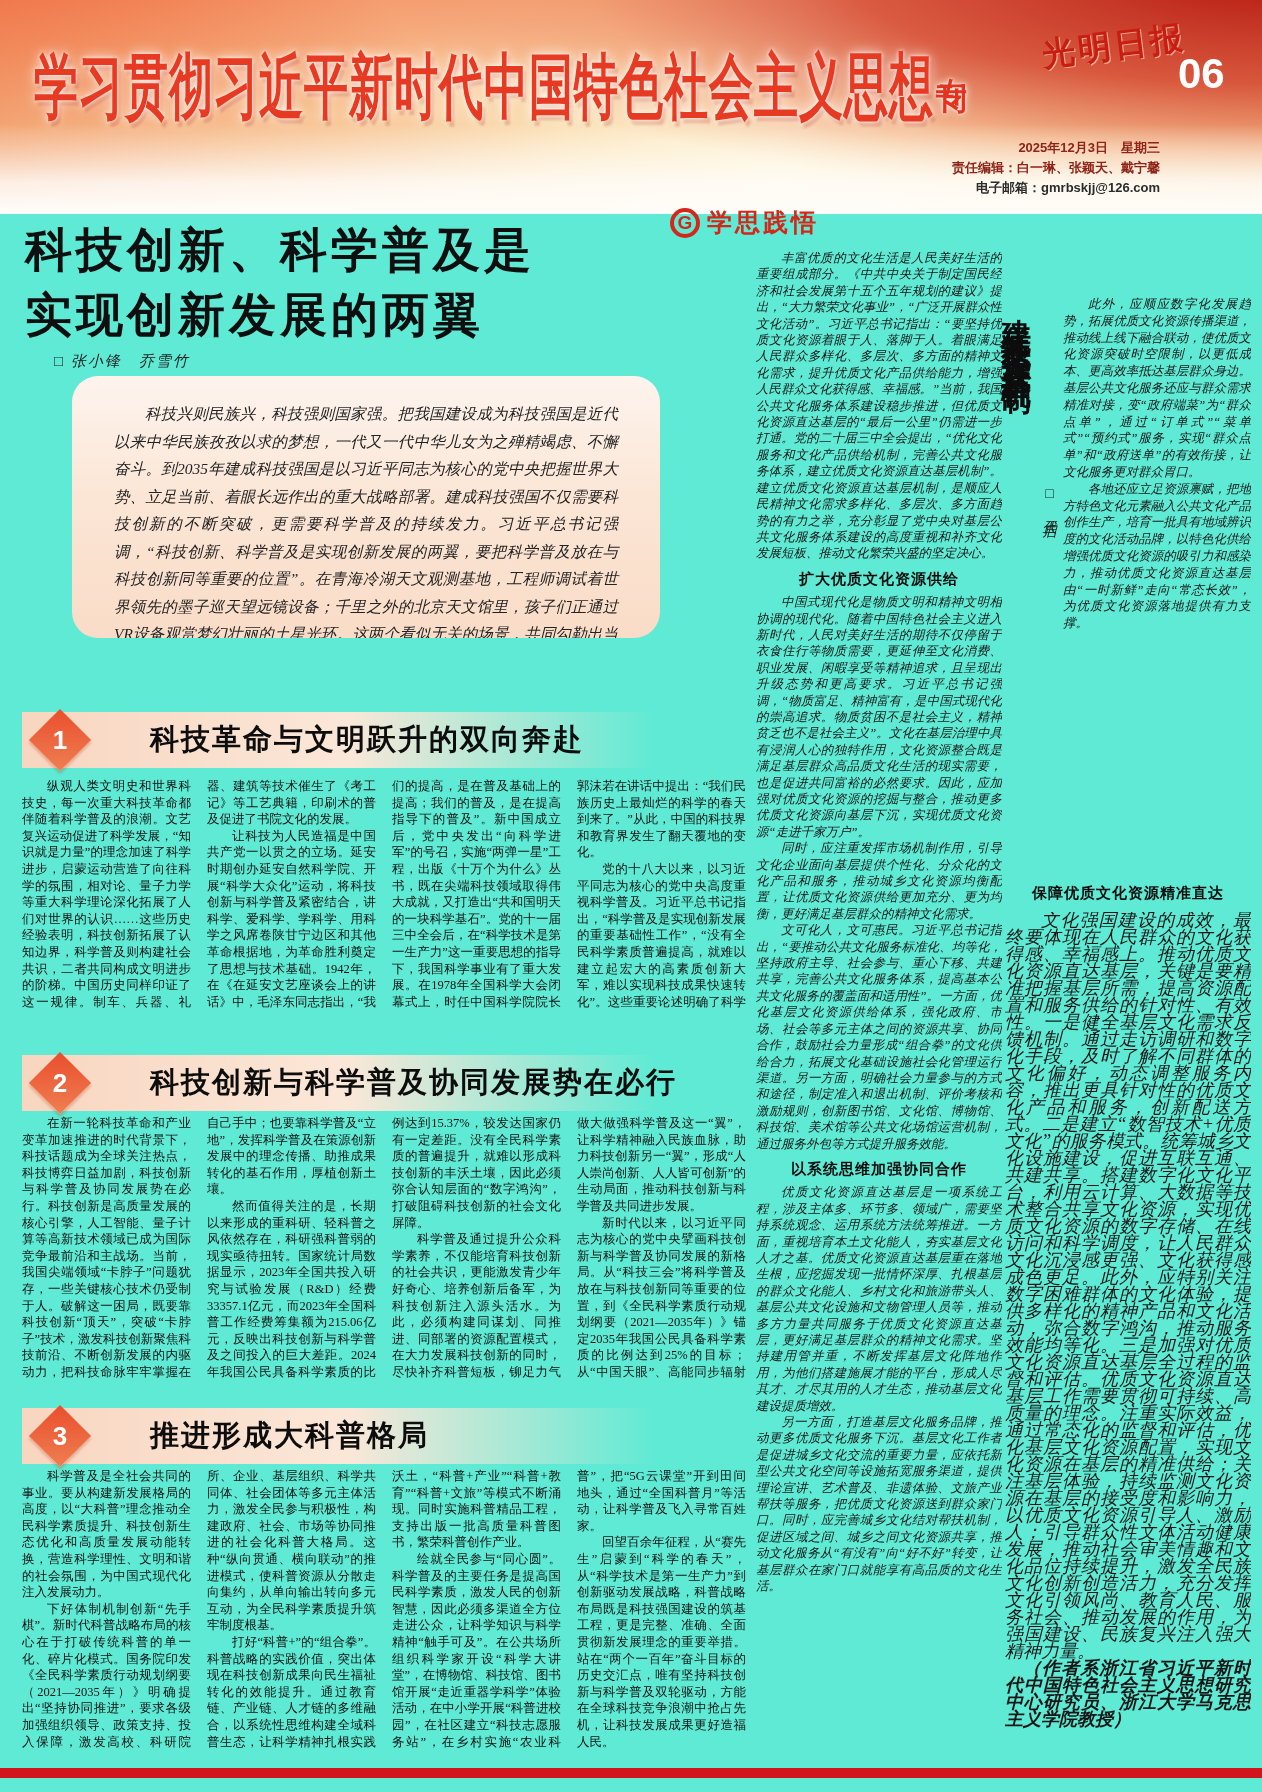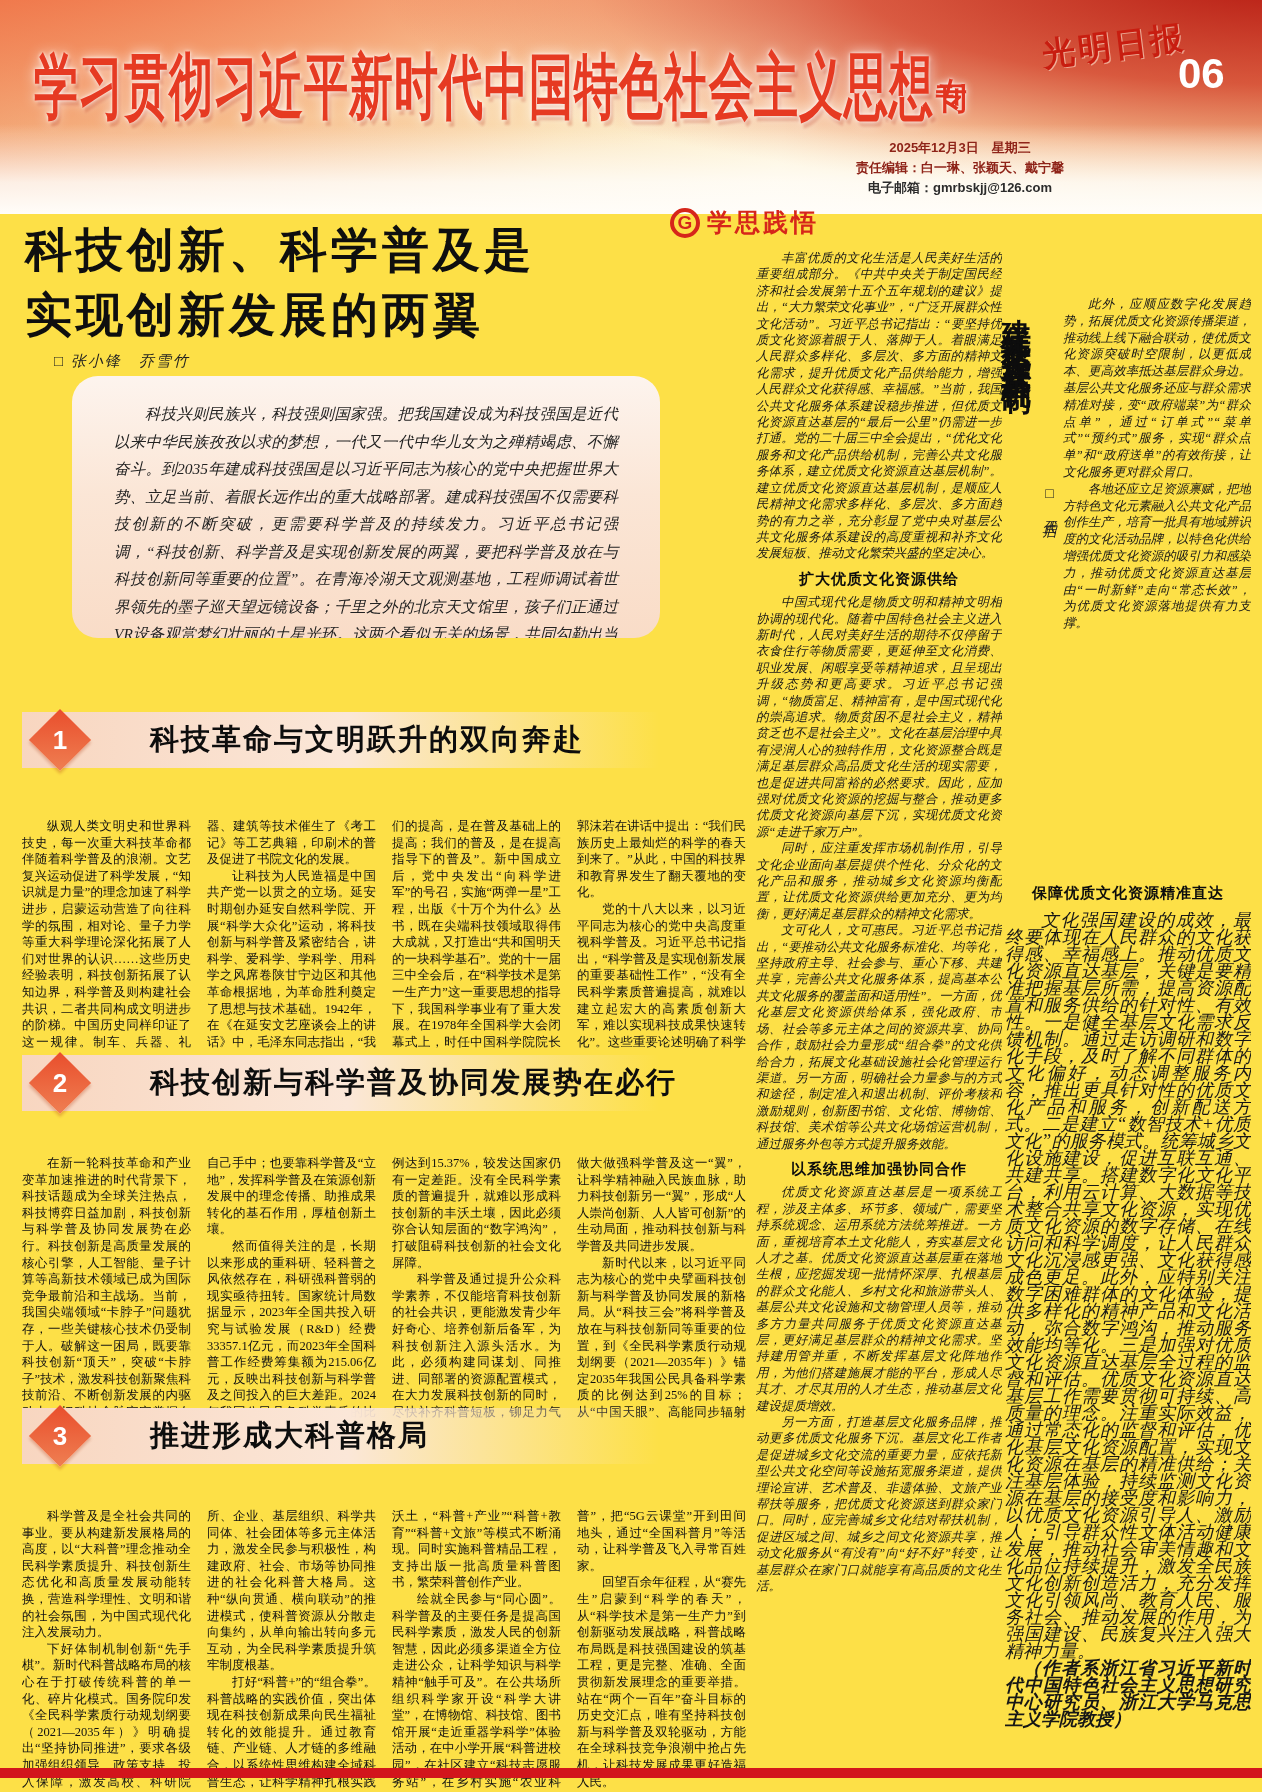--- a/index.html
+++ b/index.html
@@ -1,17 +1,17 @@
 <!DOCTYPE html>
 <html><head>
 <meta charset="utf-8">
 <style>
   html,body{margin:0;padding:0;}
   body{background:#e8e8e8;}
-  .page{position:relative;width:1262px;height:1792px;background:#fde047;overflow:hidden;
+  .page{position:relative;width:1262px;height:1792px;background:#5eead4;overflow:hidden;
         font-family:"Liberation Serif","DejaVu Serif",serif;color:#1a1a1a;}
 
   
   .banner{position:absolute;left:0;top:0;width:1262px;height:214px;
     background:
       radial-gradient(90% 130% at 102% -10%, rgba(178,16,10,.95) 0%, rgba(206,44,24,.75) 38%, rgba(232,96,56,.35) 62%, rgba(240,150,90,0) 80%),
       radial-gradient(130% 160% at -6% -30%, rgba(238,94,52,.9) 0%, rgba(243,132,84,.55) 38%, rgba(250,196,140,.28) 58%, rgba(252,220,170,0) 75%),
       linear-gradient(97deg,#f09a6c 0%,#f6c093 22%,#fbe5bd 45%,#fdf2d2 62%,#f9e2b4 82%,#f6d8a6 100%);}
   .banner::after{content:"";position:absolute;left:0;bottom:0;width:100%;height:90px;
       background:linear-gradient(180deg,rgba(255,253,249,0) 0%,rgba(255,253,249,.85) 65%,#fffdf9 100%);}
@@ -22,21 +22,21 @@
       text-shadow:0 0 3px #fff,0 0 10px rgba(255,255,255,.9),3px 3px 2px rgba(176,34,12,.28);z-index:3;}
   .supplement{position:absolute;left:930px;top:52px;height:120px;
       writing-mode:vertical-rl;font-family:"Liberation Sans","DejaVu Sans",sans-serif;
       font-size:31px;font-weight:bold;color:#e2341f;letter-spacing:6px;
       text-shadow:0 0 3px #fff,0 0 8px rgba(255,255,255,.8);z-index:3;}
   .brand{position:absolute;left:1042px;top:24px;font-size:33px;font-weight:bold;color:#c81d10;
       transform:rotate(-7deg);letter-spacing:3px;z-index:4;white-space:nowrap;
       text-shadow:1px 1px 0 rgba(255,230,210,.6);}
   .pagenum{position:absolute;left:1178px;top:50px;font-family:"Liberation Sans","DejaVu Sans",sans-serif;
       font-size:42px;font-weight:bold;color:#fff;z-index:4;}
-  .dateblock{position:absolute;left:760px;top:138px;width:400px;text-align:center;z-index:5;
+  .dateblock{position:absolute;left:760px;top:138px;width:400px;text-align:right;z-index:5;
       font-family:"Liberation Sans","DejaVu Sans",sans-serif;font-size:13px;font-weight:bold;line-height:20px;}
   .dateblock .d1,.dateblock .d2{color:#8e2318;}
   .dateblock .d3{color:#2b2b2b;}
 
   
   .main-title{position:absolute;left:25px;top:218px;margin:0;width:660px;
       font-size:47px;line-height:65px;font-weight:900;color:#0f0f0f;letter-spacing:4px;}
   .byline{position:absolute;left:30px;top:352px;font-size:15px;font-style:italic;color:#222;letter-spacing:2px;padding-left:24px;}
   .intro-panel{position:absolute;left:72px;top:376px;width:588px;height:262px;border-radius:26px;
       background:linear-gradient(180deg,#fdf4ee 0%,#fbe6d6 45%,#f9dcc7 100%);overflow:hidden;}
@@ -50,21 +50,21 @@
   .diamond{position:relative;width:44px;height:44px;margin-left:16px;flex:0 0 44px;
       background:linear-gradient(135deg,#e94e2c 0%,#ef7f52 100%);transform:rotate(45deg);
       box-shadow:2px 2px 3px rgba(180,60,20,.3);}
   .diamond span{position:absolute;left:0;top:0;width:44px;height:44px;display:flex;align-items:center;justify-content:center;
       transform:rotate(-45deg);color:#fff;font-family:"Liberation Sans","DejaVu Sans",sans-serif;
       font-size:26px;font-weight:bold;}
   .sec-banner h3{margin:0 0 0 68px;font-family:"Liberation Sans","DejaVu Sans",sans-serif;
       font-size:29px;font-weight:bold;color:#0d0d0d;letter-spacing:2px;}
 
   .cols{position:absolute;left:22px;width:724px;column-count:4;column-gap:16px;column-fill:auto;
-      font-size:12.5px;line-height:16.6px;text-align:justify;overflow:hidden;color:#111;margin-top:40px;}
+      font-size:12.5px;line-height:16.6px;text-align:justify;overflow:hidden;color:#111;}
   .cols p{margin:0;text-indent:2em;}
   .sec1{top:778px;height:236px;}
   .sec2{top:1115px;height:270px;}
   .sec3{top:1468px;height:298px;}
   .author-note{font-weight:bold;text-indent:1em !important;}
 
   
   .tag{position:absolute;left:670px;top:206px;display:flex;align-items:center;gap:7px;}
   .g-logo{width:30px;height:30px;border:4px solid #d6261a;border-radius:50%;box-sizing:border-box;
       color:#d6261a;font-family:"Liberation Sans","DejaVu Sans",sans-serif;font-weight:bold;font-size:19px;

